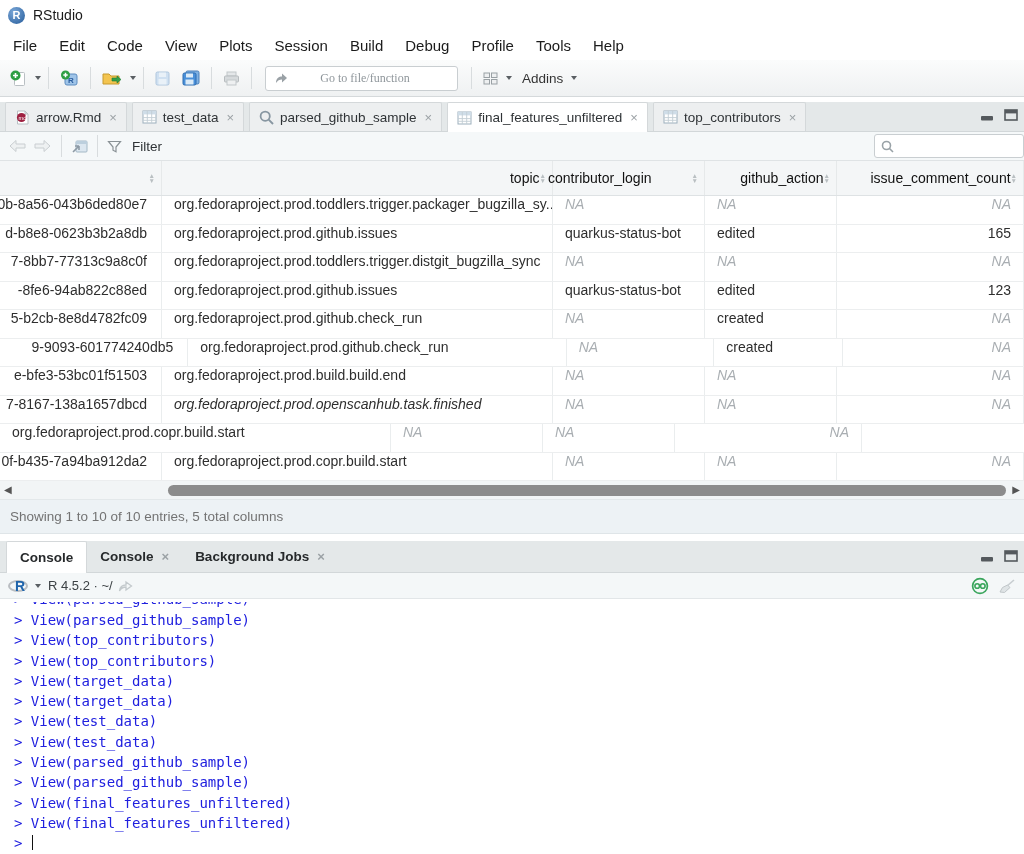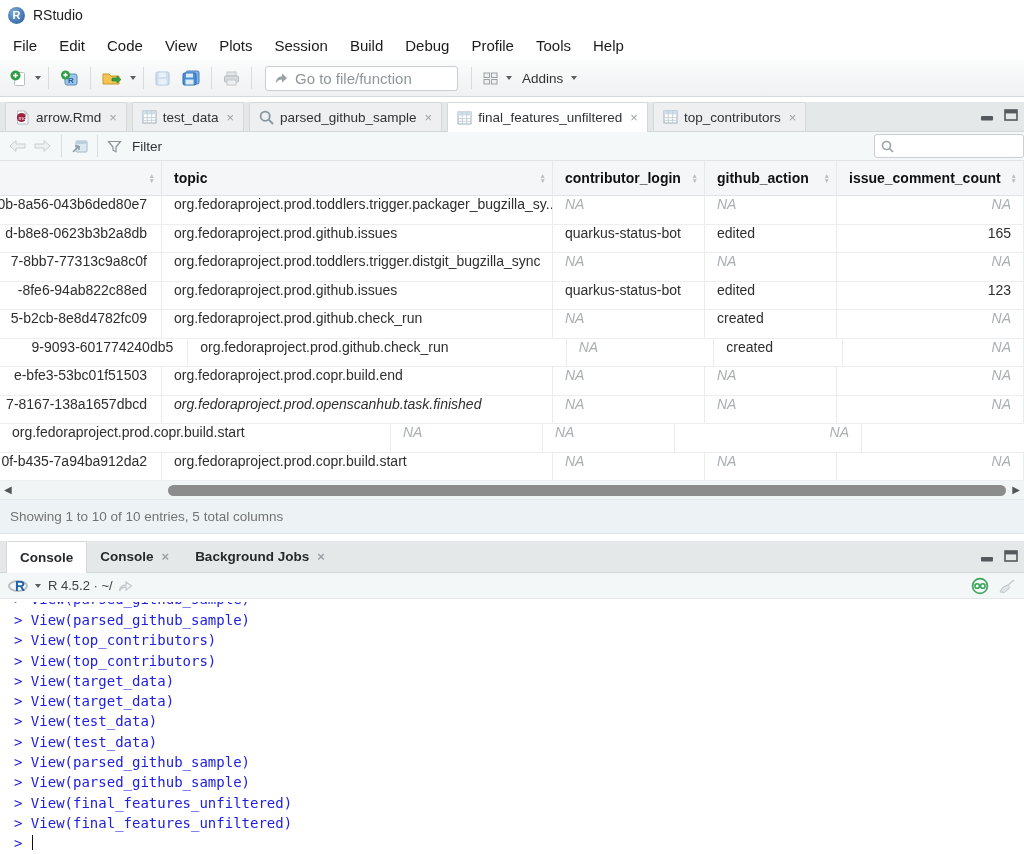--- a/index.html
+++ b/index.html
@@ -20,22 +20,22 @@
 
   
   .toolbar { height:37px; display:flex; align-items:center; gap:4px; padding:0 6px;
     background:linear-gradient(#fbfcfc,#eff1f2); border-bottom:1px solid #d5d9db; }
   .tb-btn { display:flex; align-items:center; gap:3px; padding:3px 4px; border-radius:3px; }
   .tb-sep { width:1px; height:22px; background:#d8dcde; margin:0 3px; }
   .caret { width:0; height:0; border-left:3.5px solid transparent; border-right:3.5px solid transparent;
            border-top:4px solid #5a5f63; }
   .goto-box { display:flex; align-items:center; gap:7px; width:193px; height:25px; margin:0 6px;
     background:#fff; border:1px solid #c9ced1; border-radius:3px; padding:0 8px; }
-  .goto-box input { border:none; outline:none; width:140px; font-size:15px; color:#444;
-    font-family:Liberation Sans, sans-serif; background:transparent; }
+  .goto-box input { border:none; outline:none; width:140px; font-size:12px; color:#444;
+    font-family:Liberation Serif, serif; background:transparent;text-align:center; }
   .goto-box input::placeholder { color:#8f969b; }
   .addins-label { font-size:13.5px; color:#333; margin:0 4px 0 6px; }
 
   
   .pane-gap { height:5px; background:#fff; }
   .tabbar { height:30px; background:#e4e8e9; display:flex; align-items:flex-end;
     border-bottom:1px solid #d2d7d9; position:relative; }
   .etab { display:flex; align-items:center; gap:6px; height:29px; padding:0 9px;
     background:#edeff0; border:1px solid #d4d8da; border-bottom:none; margin-left:5px;
     border-radius:2px 2px 0 0; font-size:13.5px; color:#2f3336; cursor:pointer; }
@@ -47,22 +47,22 @@
   .viewer-toolbar { height:29px; background:#f5f8f9; border-bottom:1px solid #dfe3e5;
     display:flex; align-items:center; padding:0 8px; gap:6px; position:relative; }
   .filter-label { font-size:13.5px; color:#2f3336; margin-left:4px; }
   .search-box { position:absolute; right:0; top:2px; width:150px; height:24px; background:#fff;
     border:1px solid #c9ced1; border-radius:3px; display:flex; align-items:center; padding:0 6px; gap:5px; }
   .search-box input { border:none; outline:none; width:110px; font-size:13px; background:transparent; }
 
   
   .dtable { width:1024px; background:#fff; }
   .thead { display:flex; height:35px; background:#f4f6f7; border-bottom:1px solid #dee2e4; }
-  .th { display:flex; align-items:center; justify-content:space-between; padding:0 6px 0 12px;
-    border-right:1px solid #e6e9ea; font-size:14px; font-weight:bold; color:#111; }
+  .th { display:flex; align-items:center; justify-content:flex-end; padding:0 6px 0 12px;
+    border-right:1px solid #e6e9ea; font-size:14px; font-weight:normal; color:#111; }
   .sort-icon { display:flex; flex-direction:column; align-items:center; color:#b9bfc2;
     font-size:6.5px; line-height:5px; }
   .trow { display:flex; height:28.5px; border-bottom:1px solid #eceeef; }
   .td { display:flex; align-items:flex-start; padding:0 12px; font-size:14px; color:#2e2e2e;
     border-right:1px solid #eaedee; white-space:nowrap; overflow:hidden; }
   .td.right, .th.right-label { justify-content:flex-end; }
   .td.clip-left { justify-content:flex-end; padding-right:14px; }
   .td .na { color:#a9aeb2; font-style:italic; }
 
   
@@ -318,21 +318,21 @@
           <span>▼</span>
         </span>
       </div>
       <div class="th" style="width: 391px;">
         <span class="th-label">topic</span>
         <span class="sort-icon">
           <span>▲</span>
           <span>▼</span>
         </span>
       </div>
-      <div class="th" style="width: 152px;">
+      <div class="th" style="width: 152px; gap: 40px;">
         <span class="th-label">contributor_login</span>
         <span class="sort-icon">
           <span>▲</span>
           <span>▼</span>
         </span>
       </div>
       <div class="th" style="width: 132px;">
         <span class="th-label">github_action</span>
         <span class="sort-icon">
           <span>▲</span>
@@ -448,21 +448,21 @@
         </div>
         <div class="td right" style="width: 187px;">
           <span class="na">NA</span>
         </div>
       </div>
       <div class="trow">
         <div class="td clip-left" style="width: 162px;">
           <span>e-bfe3-53bc01f51503</span>
         </div>
         <div class="td" style="width: 391px;">
-          <span>org.fedoraproject.prod.copr.build.end</span>
+          <span>org.fedoraproject.prod.build.build.end</span>
         </div>
         <div class="td" style="width: 152px;">
           <span class="na">NA</span>
         </div>
         <div class="td" style="width: 132px;">
           <span class="na">NA</span>
         </div>
         <div class="td right" style="width: 187px;">
           <span class="na">NA</span>
         </div>

